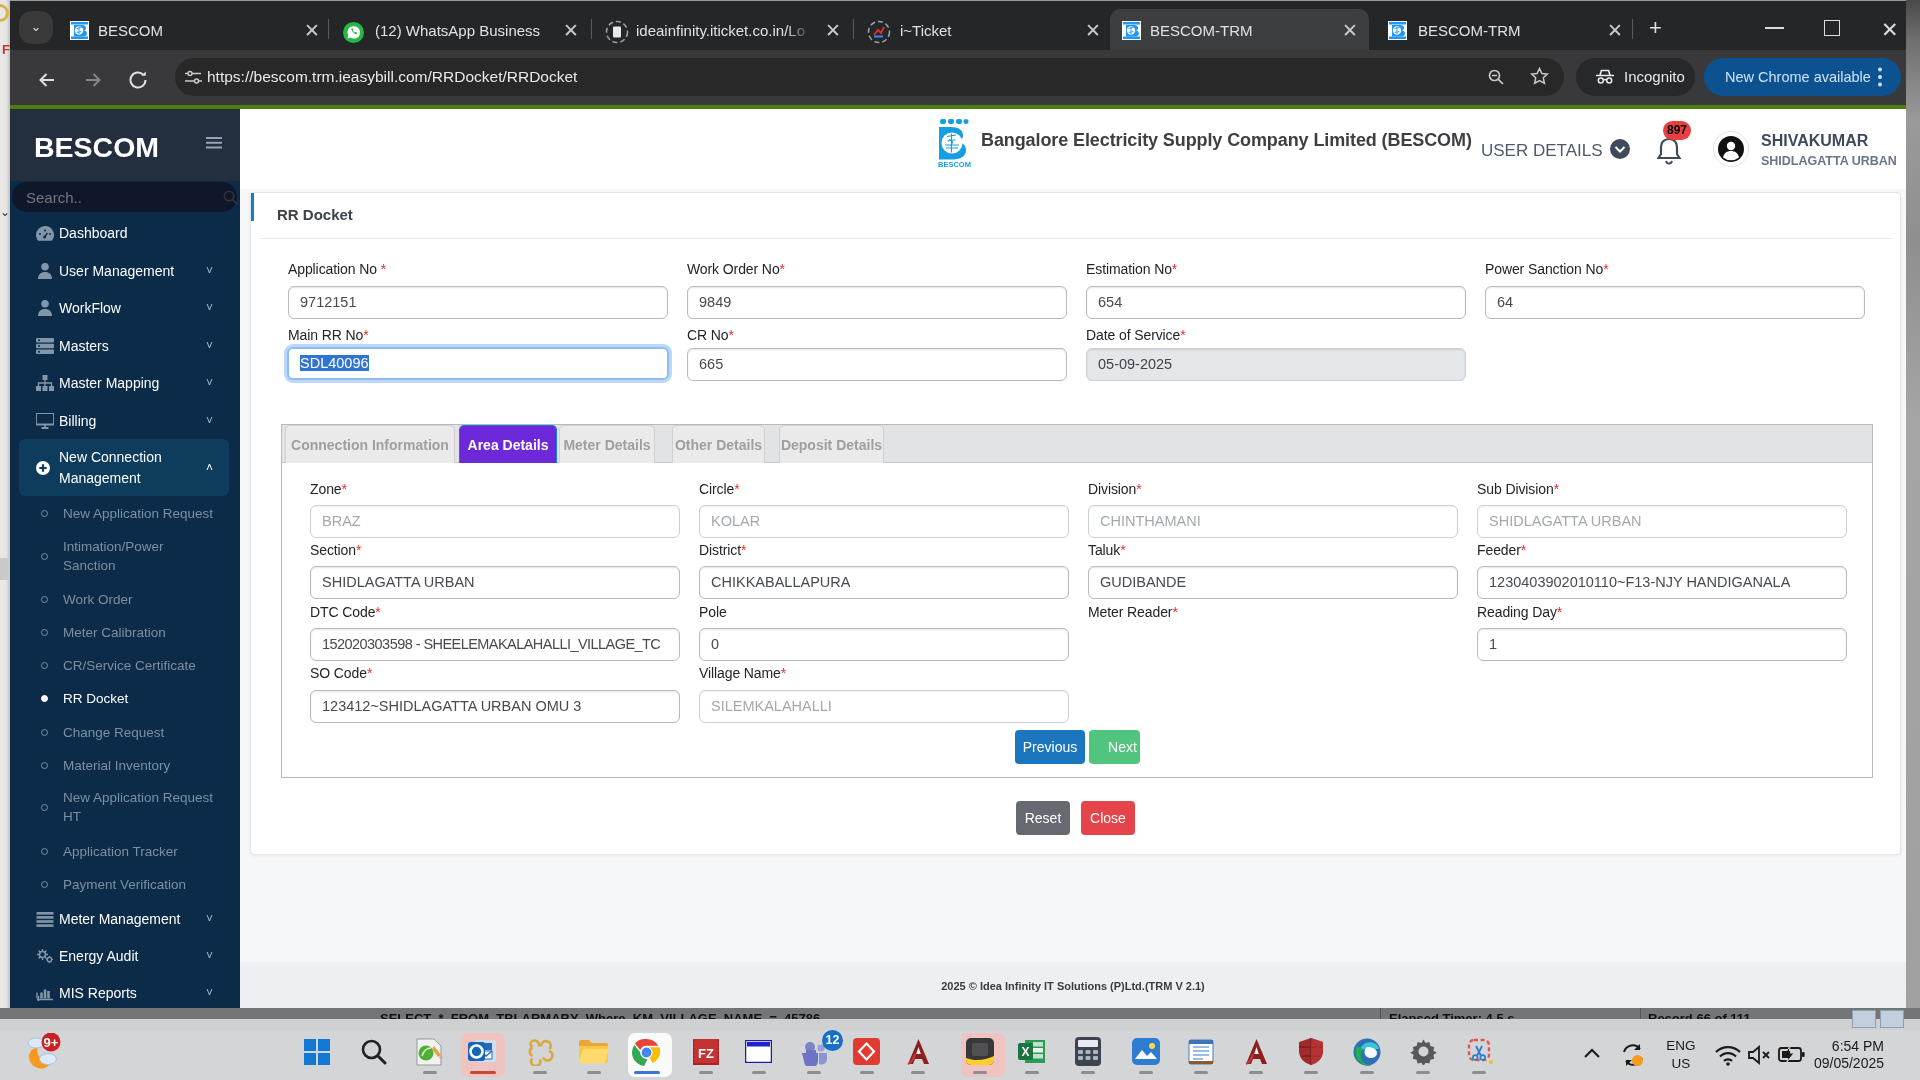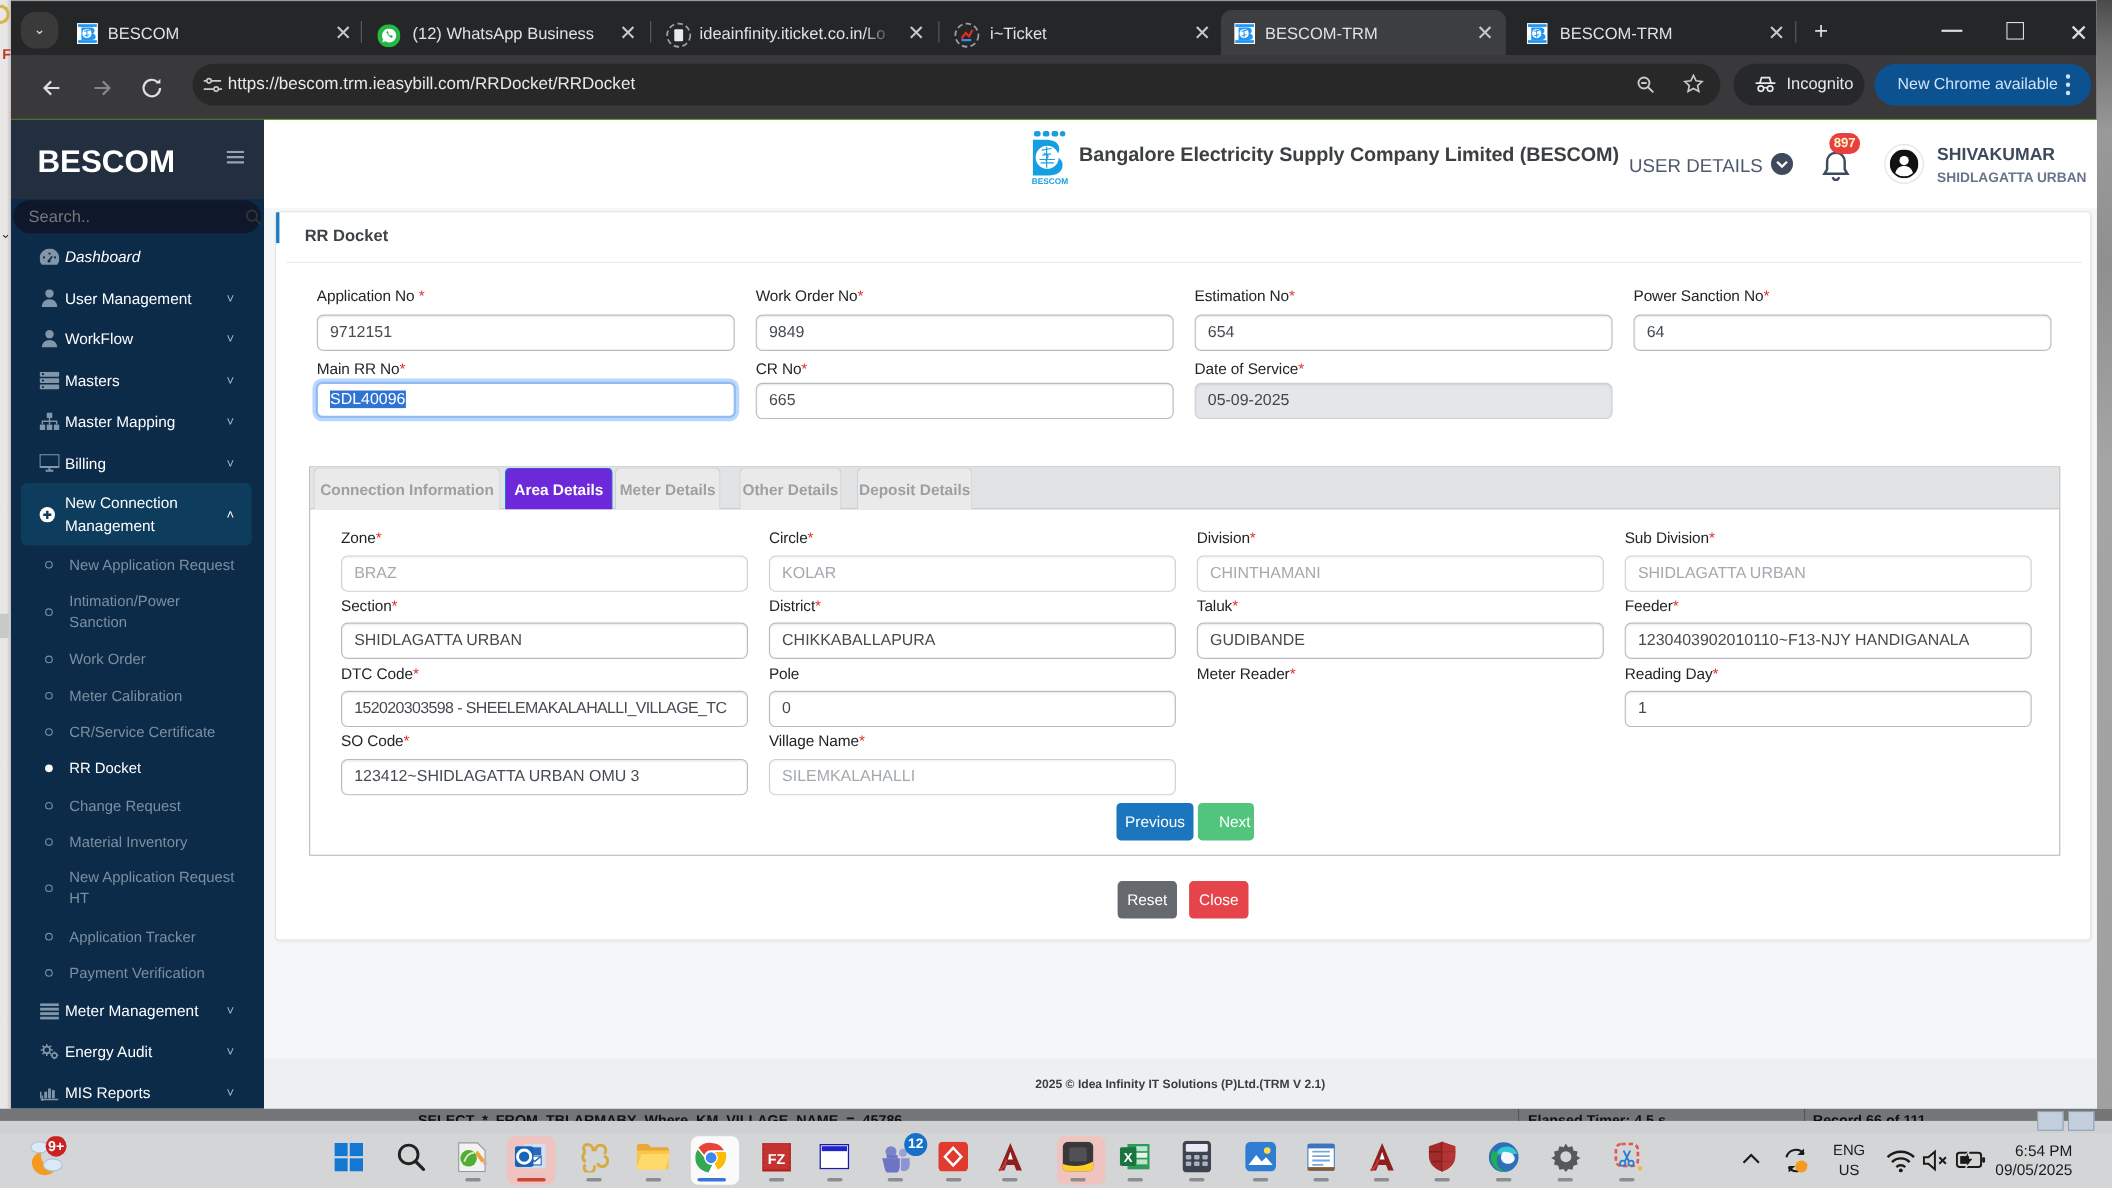--- a/index.html
+++ b/index.html
@@ -8,21 +8,21 @@
   .abs { position:absolute; }
 
   
   #desk-right { left:1906px; top:0; width:14px; height:1030px;
     background:linear-gradient(180deg,#4a4a4a 0px,#6f6f6f 40px,#9a9a9a 120px,#8f8f8f 240px,#a5a5a5 420px,#a0a0a0 1030px); }
   #desk-left { left:0; top:0; width:10px; height:1030px; background:linear-gradient(90deg,#e9e7e5 0 6px,#c2c0be); }
 
   
   #win { left:10px; top:0; width:1896px; height:1008px; background:#fff; }
   #tabstrip { left:0; top:0; width:100%; height:50px; background:#252627; border-top:1px solid #9a9a9a; }
-  #toolbar { left:0; top:50px; width:100%; height:59px; background:#39393b; border-bottom:1px solid #4d7c0f; }
+  #toolbar { left:0; top:50px; width:100%; height:59px; background:#39393b; border-bottom:4px solid #4d7c0f; }
 
   .tab { position:absolute; top:8px; height:42px; border-radius:10px 10px 0 0; display:flex; align-items:center; color:#dfe1e4; font-size:15px; }
   .tab .ttl { white-space:nowrap; overflow:hidden; }
   .tabsep { position:absolute; top:18px; width:1px; height:20px; background:#5a5b5c; }
   .tclose { position:absolute; color:#c7c9cc; font-size:19px; width:18px; text-align:center; }
   .active-tab { background:#3d3e40; }
 
   
   #page { left:0; top:109px; width:1896px; height:899px; background:#f6f7f9; }
 
@@ -217,21 +217,21 @@
             <path d="M0 1h16M0 5.8h16M0 10.6h16" stroke="#93a5b5" stroke-width="2"></path>
           </svg>
         </div>
         <div class="abs" id="sb-search">
           <span>Search..</span>
           <svg class="abs" style="left:211px; top:8px;" width="15" height="15" viewBox="0 0 16 16">
             <circle cx="6.5" cy="6.5" r="5" fill="none" stroke="#333" stroke-width="1.8"></circle>
             <path d="M10.3 10.3L15 15" stroke="#333" stroke-width="1.8"></path>
           </svg>
         </div>
-        <div class="mrow" style="top:105px;font-style:italic;">
+        <div class="mrow" style="top:105px;">
           <svg class="mi" width="18" height="15" viewBox="0 0 18 15">
             <path d="M9 0A9 9 0 0 0 0 9c0 2.2.8 4.2 2.1 5.7h13.8A9 9 0 0 0 9 0z" fill="#8196a9"></path>
             <circle cx="4" cy="8" r="1" fill="#0c2b48"></circle>
             <circle cx="9" cy="4.5" r="1" fill="#0c2b48"></circle>
             <circle cx="14" cy="8" r="1" fill="#0c2b48"></circle>
             <path d="M8.2 11.5l3.2-4.5" stroke="#0c2b48" stroke-width="1.4"></path>
             <circle cx="8.6" cy="11.2" r="1.4" fill="#0c2b48"></circle>
           </svg>
           <span class="mt">Dashboard</span>
         </div>
@@ -384,21 +384,21 @@
         <div class="abs" style="left:741px; top:21px; font-size:18px; font-weight:bold; color:#3d4043; letter-spacing:-0.1px;">Bangalore Electricity Supply Company Limited (BESCOM)</div>
         <div class="abs" style="left:1241px; top:32px; font-size:17px; color:#4c5a6e;">USER DETAILS</div>
         <svg class="abs" style="left:1370px; top:30px;" width="20" height="20" viewBox="0 0 20 20">
           <circle cx="10" cy="10" r="10" fill="#3f4a5c"></circle>
           <path d="M5.5 8l4.5 4.5L14.5 8" stroke="#fff" stroke-width="2" fill="none"></path>
         </svg>
         <svg class="abs" style="left:1414px; top:26px;" width="30" height="32" viewBox="0 0 30 32">
           <path d="M15 4c-5 0-8 3.6-8 8v7l-2.5 4h21L23 19v-7c0-4.4-3-8-8-8z" fill="none" stroke="#3d4a5c" stroke-width="2.2"></path>
           <path d="M12 26c.5 1.8 1.5 2.6 3 2.6s2.5-.8 3-2.6" stroke="#3d4a5c" stroke-width="2" fill="none"></path>
         </svg>
-        <div class="abs" style="left:1423px; top:12px; width:28px; height:19px; background:#e84040; border-radius:10px; color:#fef9c3; font-size:12px; font-weight:bold; text-align:center; line-height:19px;">897</div>
+        <div class="abs" style="left:1423px; top:12px; width:28px; height:19px; background:#e84040; border-radius:10px; color:#000000; font-size:12px; font-weight:bold; text-align:center; line-height:19px;">897</div>
         <div class="abs" style="left:1473px; top:22px; width:36px; height:36px; border-radius:50%; background:#fff; border:1px solid #e3e3e3;">
           <svg style="position:absolute; left:4px; top:4px;" width="26" height="26" viewBox="0 0 26 26">
             <circle cx="13" cy="13" r="13" fill="#111"></circle>
             <circle cx="13" cy="10" r="4.2" fill="#fff"></circle>
             <path d="M5 21.5c1-4.5 4-6.5 8-6.5s7 2 8 6.5a13 13 0 0 1-16 0z" fill="#fff"></path>
           </svg>
         </div>
         <div class="abs" style="left:1521px; top:23px; font-size:16px; font-weight:bold; color:#3d4a5c;">SHIVAKUMAR</div>
         <div class="abs" style="left:1521px; top:45px; font-size:12.5px; font-weight:bold; color:#68758a;">SHIDLAGATTA URBAN</div>
       </div>

